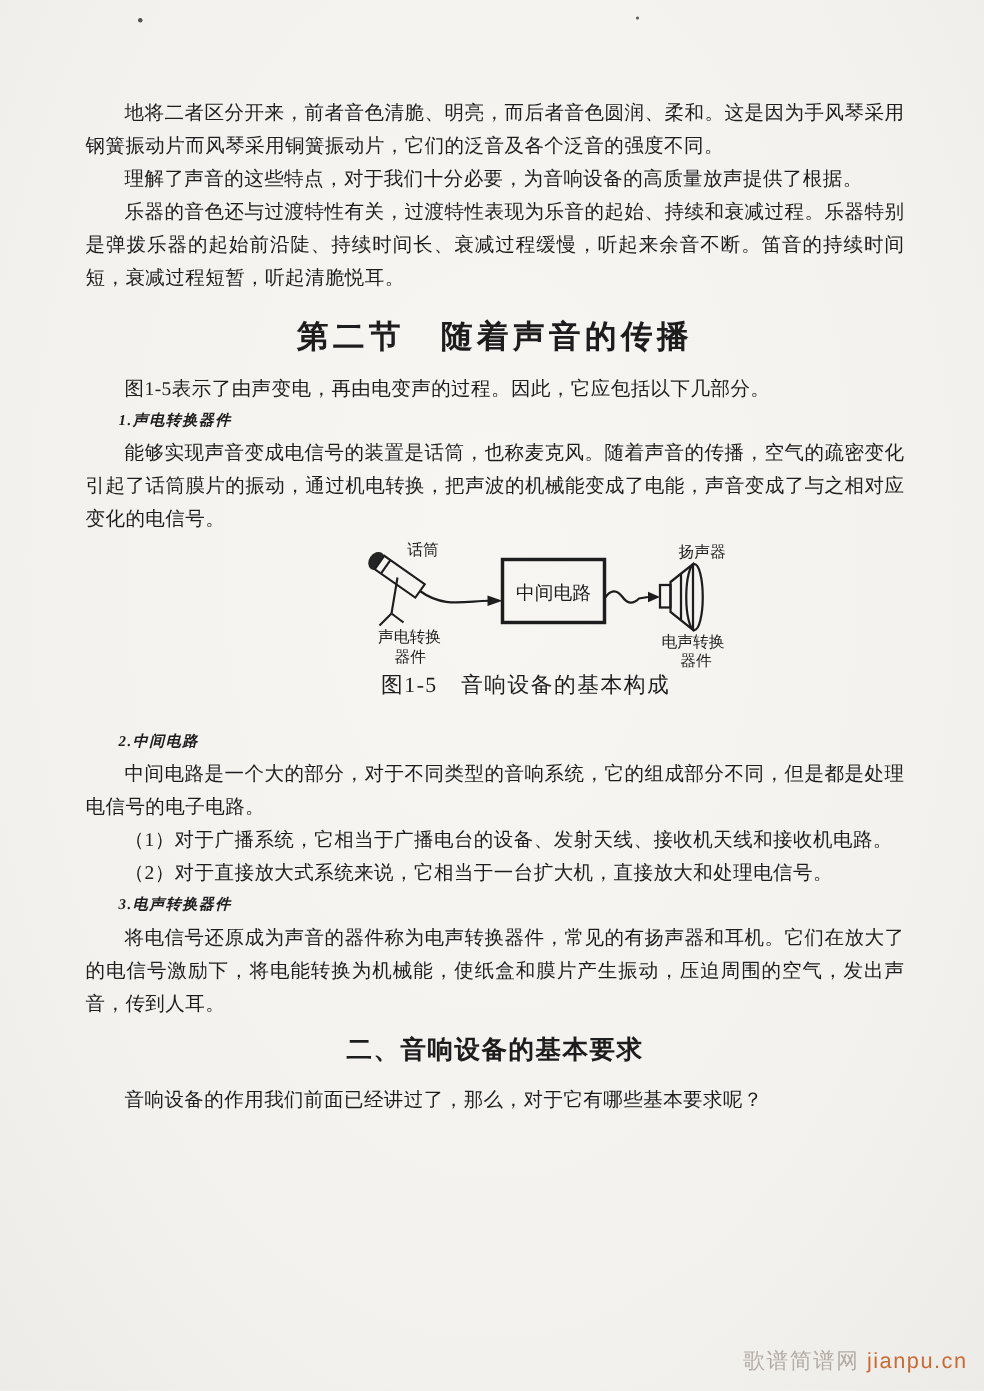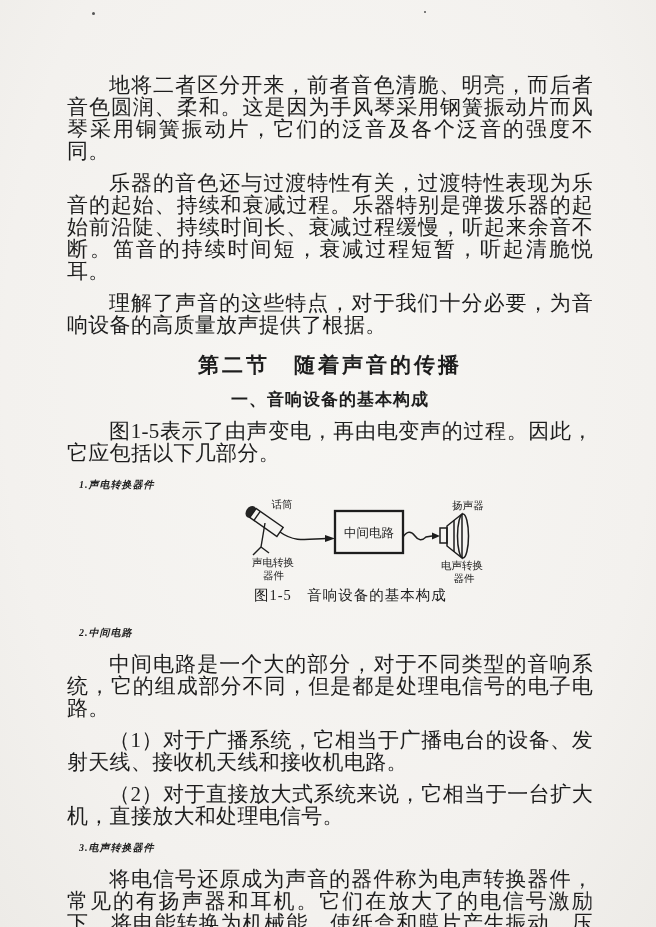--- a/index.html
+++ b/index.html
@@ -11,22 +11,22 @@
     background:#f5f4f1;
     background-image: radial-gradient(ellipse at 50% 40%, #f7f6f3 0%, #f3f1ee 70%, #edebe7 100%);
     overflow:hidden;
     font-family:"Liberation Serif", serif;
     color:#1d1d1d;
   }
   .content {
     position:absolute; top:64px; left:57px; width:546px;
   }
   .body-text {
-    margin:10px;
-    font-size:21px;
+    margin:0;
+    font-size:13px;
     line-height:22px;
     text-align:justify;
     text-indent:2em;
     letter-spacing:0.3px;
   }
   .section-title {
     margin:14px 0 0 0;
     text-align:center;
     font-family:"Liberation Sans", sans-serif;
     font-weight:bold;
@@ -87,31 +87,31 @@
 <body>
 
 <div class="page">
 
   <div class="speck speck1"></div>
   <div class="speck speck2"></div>
 
   <div class="content">
 
     <p class="body-text">地将二者区分开来，前者音色清脆、明亮，而后者音色圆润、柔和。这是因为手风琴采用钢簧振动片而风琴采用铜簧振动片，它们的泛音及各个泛音的强度不同。</p>
+    <p class="body-text">理解了声音的这些特点，对于我们十分必要，为音响设备的高质量放声提供了根据。</p>
     <p class="body-text">乐器的音色还与过渡特性有关，过渡特性表现为乐音的起始、持续和衰减过程。乐器特别是弹拨乐器的起始前沿陡、持续时间长、衰减过程缓慢，听起来余音不断。笛音的持续时间短，衰减过程短暂，听起清脆悦耳。</p>
-    <p class="body-text">理解了声音的这些特点，对于我们十分必要，为音响设备的高质量放声提供了根据。</p>
 
     <h1 class="section-title">第二节　随着声音的传播</h1>
 
 
-    <h2 class="sub-heading">一、音响设备的基本构成</h2>
 
     <p class="body-text spaced">图1-5表示了由声变电，再由电变声的过程。因此，它应包括以下几部分。</p>
 
     <p class="item-heading">1.声电转换器件</p>
+    <p class="body-text">能够实现声音变成电信号的装置是话筒，也称麦克风。随着声音的传播，空气的疏密变化引起了话筒膜片的振动，通过机电转换，把声波的机械能变成了电能，声音变成了与之相对应变化的电信号。</p>
 
     <div class="figure">
       <svg width="250" height="84" viewBox="0 0 250 84">
 
         <g stroke="#1d1d1d" stroke-width="1.4" fill="none">
           <ellipse cx="0" cy="0" rx="5" ry="6.5" fill="#242424" stroke="none" transform="translate(11,13) rotate(35)"></ellipse>
           <g transform="translate(13,14) rotate(35)">
             <rect x="0" y="-5.5" width="33" height="11" fill="#f5f4f1"></rect>
             <line x1="5" y1="-5.5" x2="5" y2="5.5"></line>
           </g>
@@ -157,14 +157,18 @@
 
     <p class="item-heading">3.电声转换器件</p>
     <p class="body-text">将电信号还原成为声音的器件称为电声转换器件，常见的有扬声器和耳机。它们在放大了的电信号激励下，将电能转换为机械能，使纸盒和膜片产生振动，压迫周围的空气，发出声音，传到人耳。</p>
 
     <h2 class="sub-heading spaced">二、音响设备的基本要求</h2>
 
     <p class="body-text spaced-lg">音响设备的作用我们前面已经讲过了，那么，对于它有哪些基本要求呢？</p>
 
   </div>
 
+  <div class="watermark">
+    <span class="wm-site">歌谱简谱网</span>
+    <span class="wm-url">jianpu.cn</span>
+  </div>
 
 </div>
 
 </body></html>

